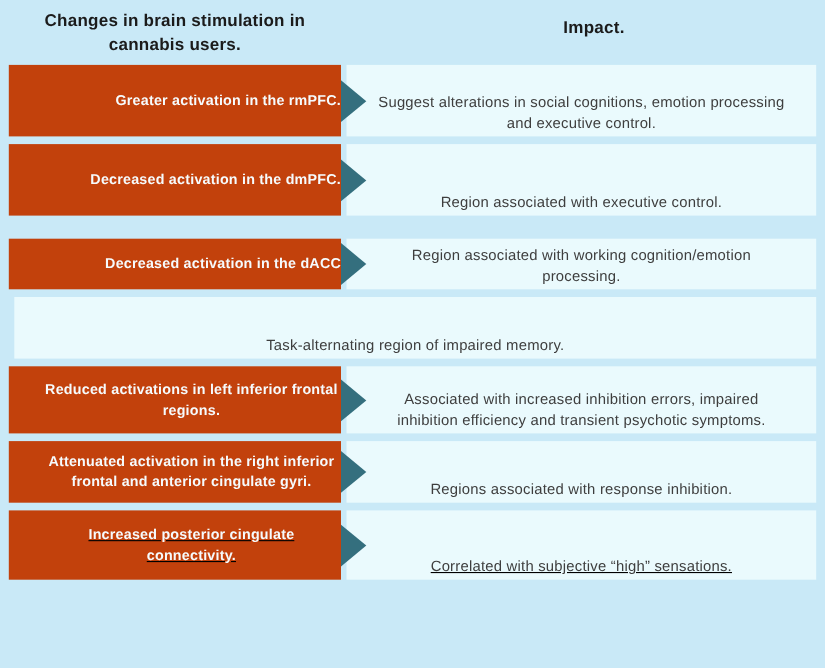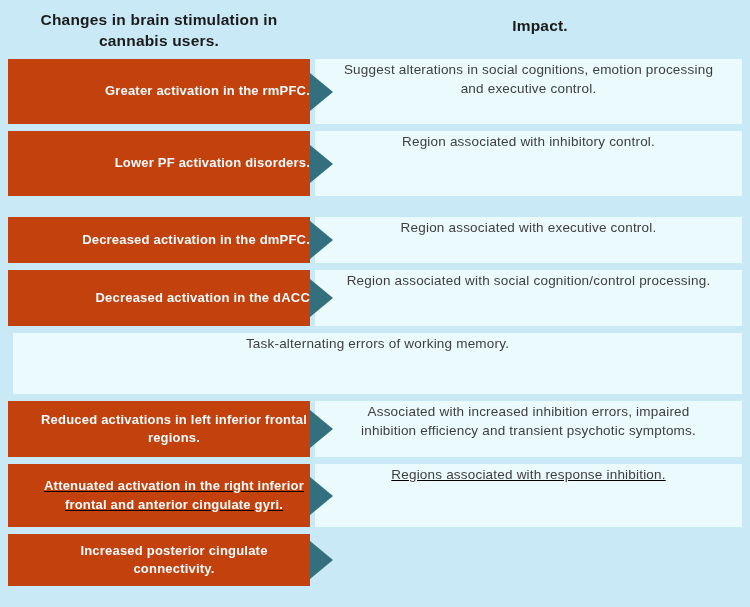--- a/index.html
+++ b/index.html
@@ -75,21 +75,21 @@
     border-left: 23px solid #346f7e;
     border-top: 19px solid transparent;
     border-bottom: 19px solid transparent;
     z-index: 2;
   }
   .impact-panel {
     flex: 1;
     margin-left: 5px;
     background: #eafafd;
     display: flex;
-    align-items: flex-start;
+    align-items: flex-end;
     justify-content: center;
     padding: 2px 24px;
   }
   .impact-text {
     color: #3e3e3e;
     font-size: 13.5px;
     line-height: 1.4;
     text-align: center;
     max-width: 385px;
     letter-spacing: 0.2px;
@@ -107,53 +107,44 @@
   <div class="row">
     <div class="change-box">
       <div class="change-text">Greater activation in the rmPFC.</div>
       <span class="arrow"></span>
     </div>
     <div class="impact-panel">
       <div class="impact-text">Suggest alterations in social cognitions, emotion processing and executive control.</div>
     </div>
   </div>
 
-  <div class="row">
-    <div class="change-box">
-      <div class="change-text">Lower PF activation disorders.</div>
-      <span class="arrow"></span>
-    </div>
-    <div class="impact-panel">
-      <div class="impact-text">Region associated with inhibitory control.</div>
-    </div>
-  </div>
 
   <div class="row">
     <div class="change-box">
       <div class="change-text">Decreased activation in the dmPFC.</div>
       <span class="arrow"></span>
     </div>
     <div class="impact-panel">
       <div class="impact-text">Region associated with executive control.</div>
     </div>
   </div>
 
   <div class="row">
     <div class="change-box">
       <div class="change-text">Decreased activation in the dACC</div>
       <span class="arrow"></span>
     </div>
     <div class="impact-panel">
-      <div class="impact-text">Region associated with social cognition/control processing.</div>
+      <div class="impact-text">Region associated with working cognition/emotion processing.</div>
     </div>
   </div>
 
   <div class="row">
     <div class="impact-panel">
-      <div class="impact-text">Task-alternating errors of working memory.</div>
+      <div class="impact-text">Task-alternating region of impaired memory.</div>
     </div>
   </div>
 
   <div class="row">
     <div class="change-box">
       <div class="change-text">Reduced activations in left inferior frontal regions.</div>
       <span class="arrow"></span>
     </div>
     <div class="impact-panel">
       <div class="impact-text">Associated with increased inhibition errors, impaired inhibition efficiency and transient psychotic symptoms.</div>
@@ -168,14 +159,17 @@
     <div class="impact-panel">
       <div class="impact-text">Regions associated with response inhibition.</div>
     </div>
   </div>
 
   <div class="row">
     <div class="change-box">
       <div class="change-text">Increased posterior cingulate connectivity.</div>
       <span class="arrow"></span>
     </div>
+    <div class="impact-panel">
+      <div class="impact-text">Correlated with subjective “high” sensations.</div>
+    </div>
   </div>
 </div>
 
 </body></html>

